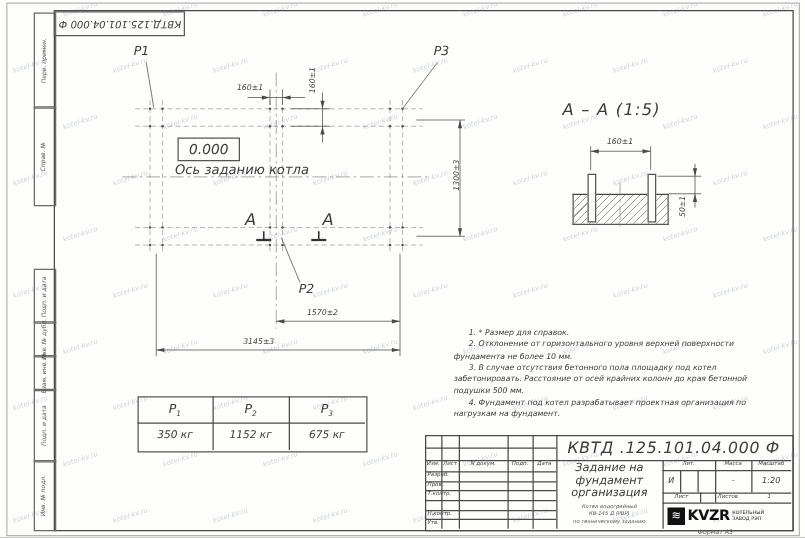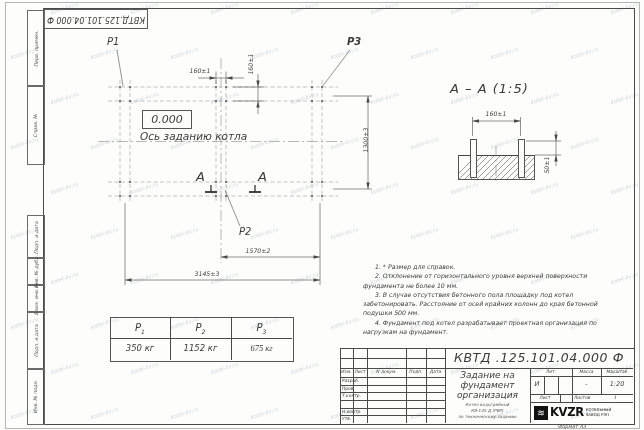--- a/index.html
+++ b/index.html
@@ -143,21 +143,21 @@
 
   <div style="position:absolute;left:110px;top:317px;width:182px;height:43px;border:1px solid #555;"></div>
   <div class="vl" style="left:170px;top:317px;height:43px;"></div>
   <div class="vl" style="left:231px;top:317px;height:43px;"></div>
   <div class="hl" style="left:110px;top:338px;width:182px;"></div>
   <div class="t ctr" style="left:110px;top:323px;width:60px;font-size:10px;"><span>P</span><span style="font-size:6px;vertical-align:sub;">1</span></div>
   <div class="t ctr" style="left:170px;top:323px;width:61px;font-size:10px;"><span>P</span><span style="font-size:6px;vertical-align:sub;">2</span></div>
   <div class="t ctr" style="left:231px;top:323px;width:61px;font-size:10px;"><span>P</span><span style="font-size:6px;vertical-align:sub;">3</span></div>
   <div class="t ctr" style="left:110px;top:344px;width:60px;font-size:8.5px;">350 кг</div>
   <div class="t ctr" style="left:170px;top:344px;width:61px;font-size:8.5px;">1152 кг</div>
-  <div class="t ctr" style="left:231px;top:344px;width:61px;font-size:8.5px;font-family:Liberation Serif, serif;">675 кг</div>
+  <div class="t ctr" style="left:231px;top:344px;width:61px;font-size:8.5px;">675 кг</div>
 
   <svg width="644" height="430" viewBox="0 0 644 430">
 
     <g stroke="#9f9f9f" stroke-width="0.6" stroke-dasharray="4 2.5">
       <line x1="108" y1="87" x2="338" y2="87"></line>
       <line x1="108" y1="101" x2="338" y2="101"></line>
       <line x1="108" y1="182" x2="338" y2="182"></line>
       <line x1="108" y1="196" x2="338" y2="196"></line>
       <line x1="120" y1="80" x2="120" y2="203"></line>
       <line x1="130" y1="80" x2="130" y2="203"></line>
@@ -247,21 +247,21 @@
       <path d="M125,280 l6.5,-1.7 0,3.4 Z"></path>
         <path d="M320,280 l-6.5,-1.7 0,3.4 Z"></path>
       <path d="M472.5,121 l6.5,-1.7 0,3.4 Z"></path>
         <path d="M520.5,121 l-6.5,-1.7 0,3.4 Z"></path>
       <path d="M556,141 l-1.7,-6.5 3.4,0 Z"></path>
         <path d="M556,155 l-1.7,6.5 3.4,0 Z"></path>
     </g>
   </svg>
 
   <div class="t" style="left:107px;top:37px;font-size:10px;">P1</div>
-  <div class="t" style="left:347px;top:37px;font-size:10px;font-weight:bold;">P3</div>
+  <div class="t" style="left:347px;top:37px;font-size:10px;">P3</div>
   <div class="t" style="left:239px;top:227px;font-size:10px;">P2</div>
   <div style="position:absolute;left:142px;top:110px;width:48px;height:17px;border:1px solid #555;display:flex;align-items:center;justify-content:center;">
     <span class="t" style="position:static;font-size:11px;">0.000</span>
   </div>
   <div class="t" style="left:140px;top:131px;font-size:10.5px;">Ось заданию котла</div>
   <div class="t" style="left:196px;top:170px;font-size:13px;">А</div>
   <div class="t" style="left:258px;top:170px;font-size:13px;">А</div>
 
   <div class="t dim ctr" style="left:183px;top:68px;width:34px;">160±1</div>
   <div class="t dim ctr rot" style="left:231px;top:61px;width:40px;">160±1</div>

